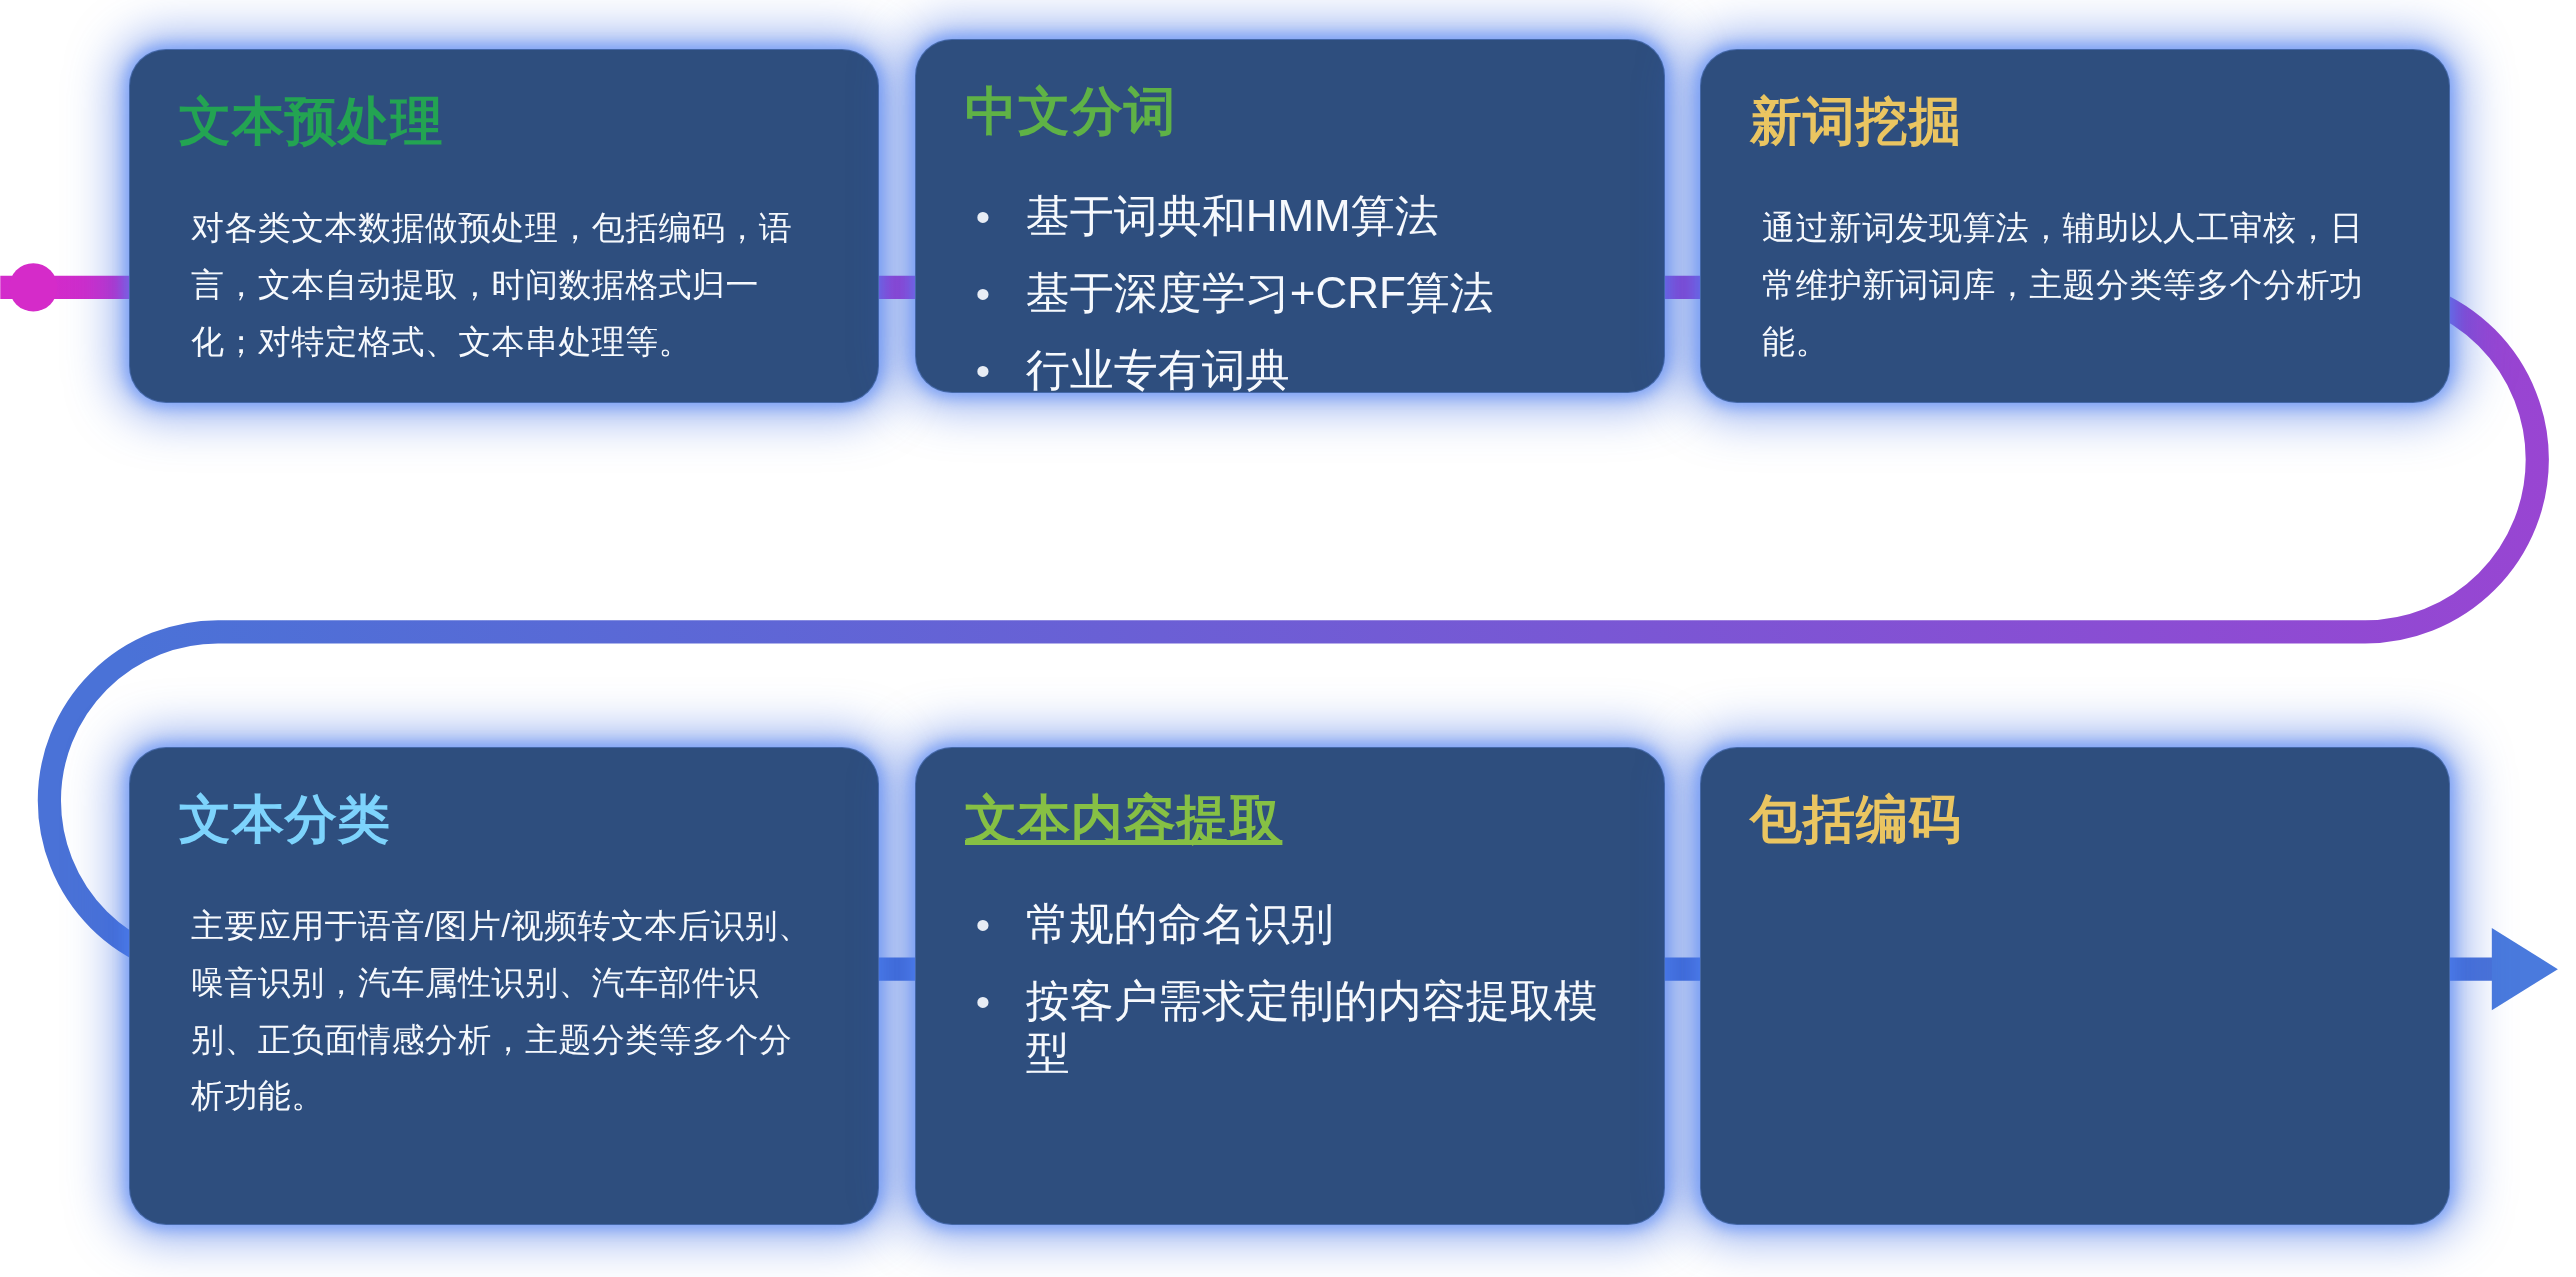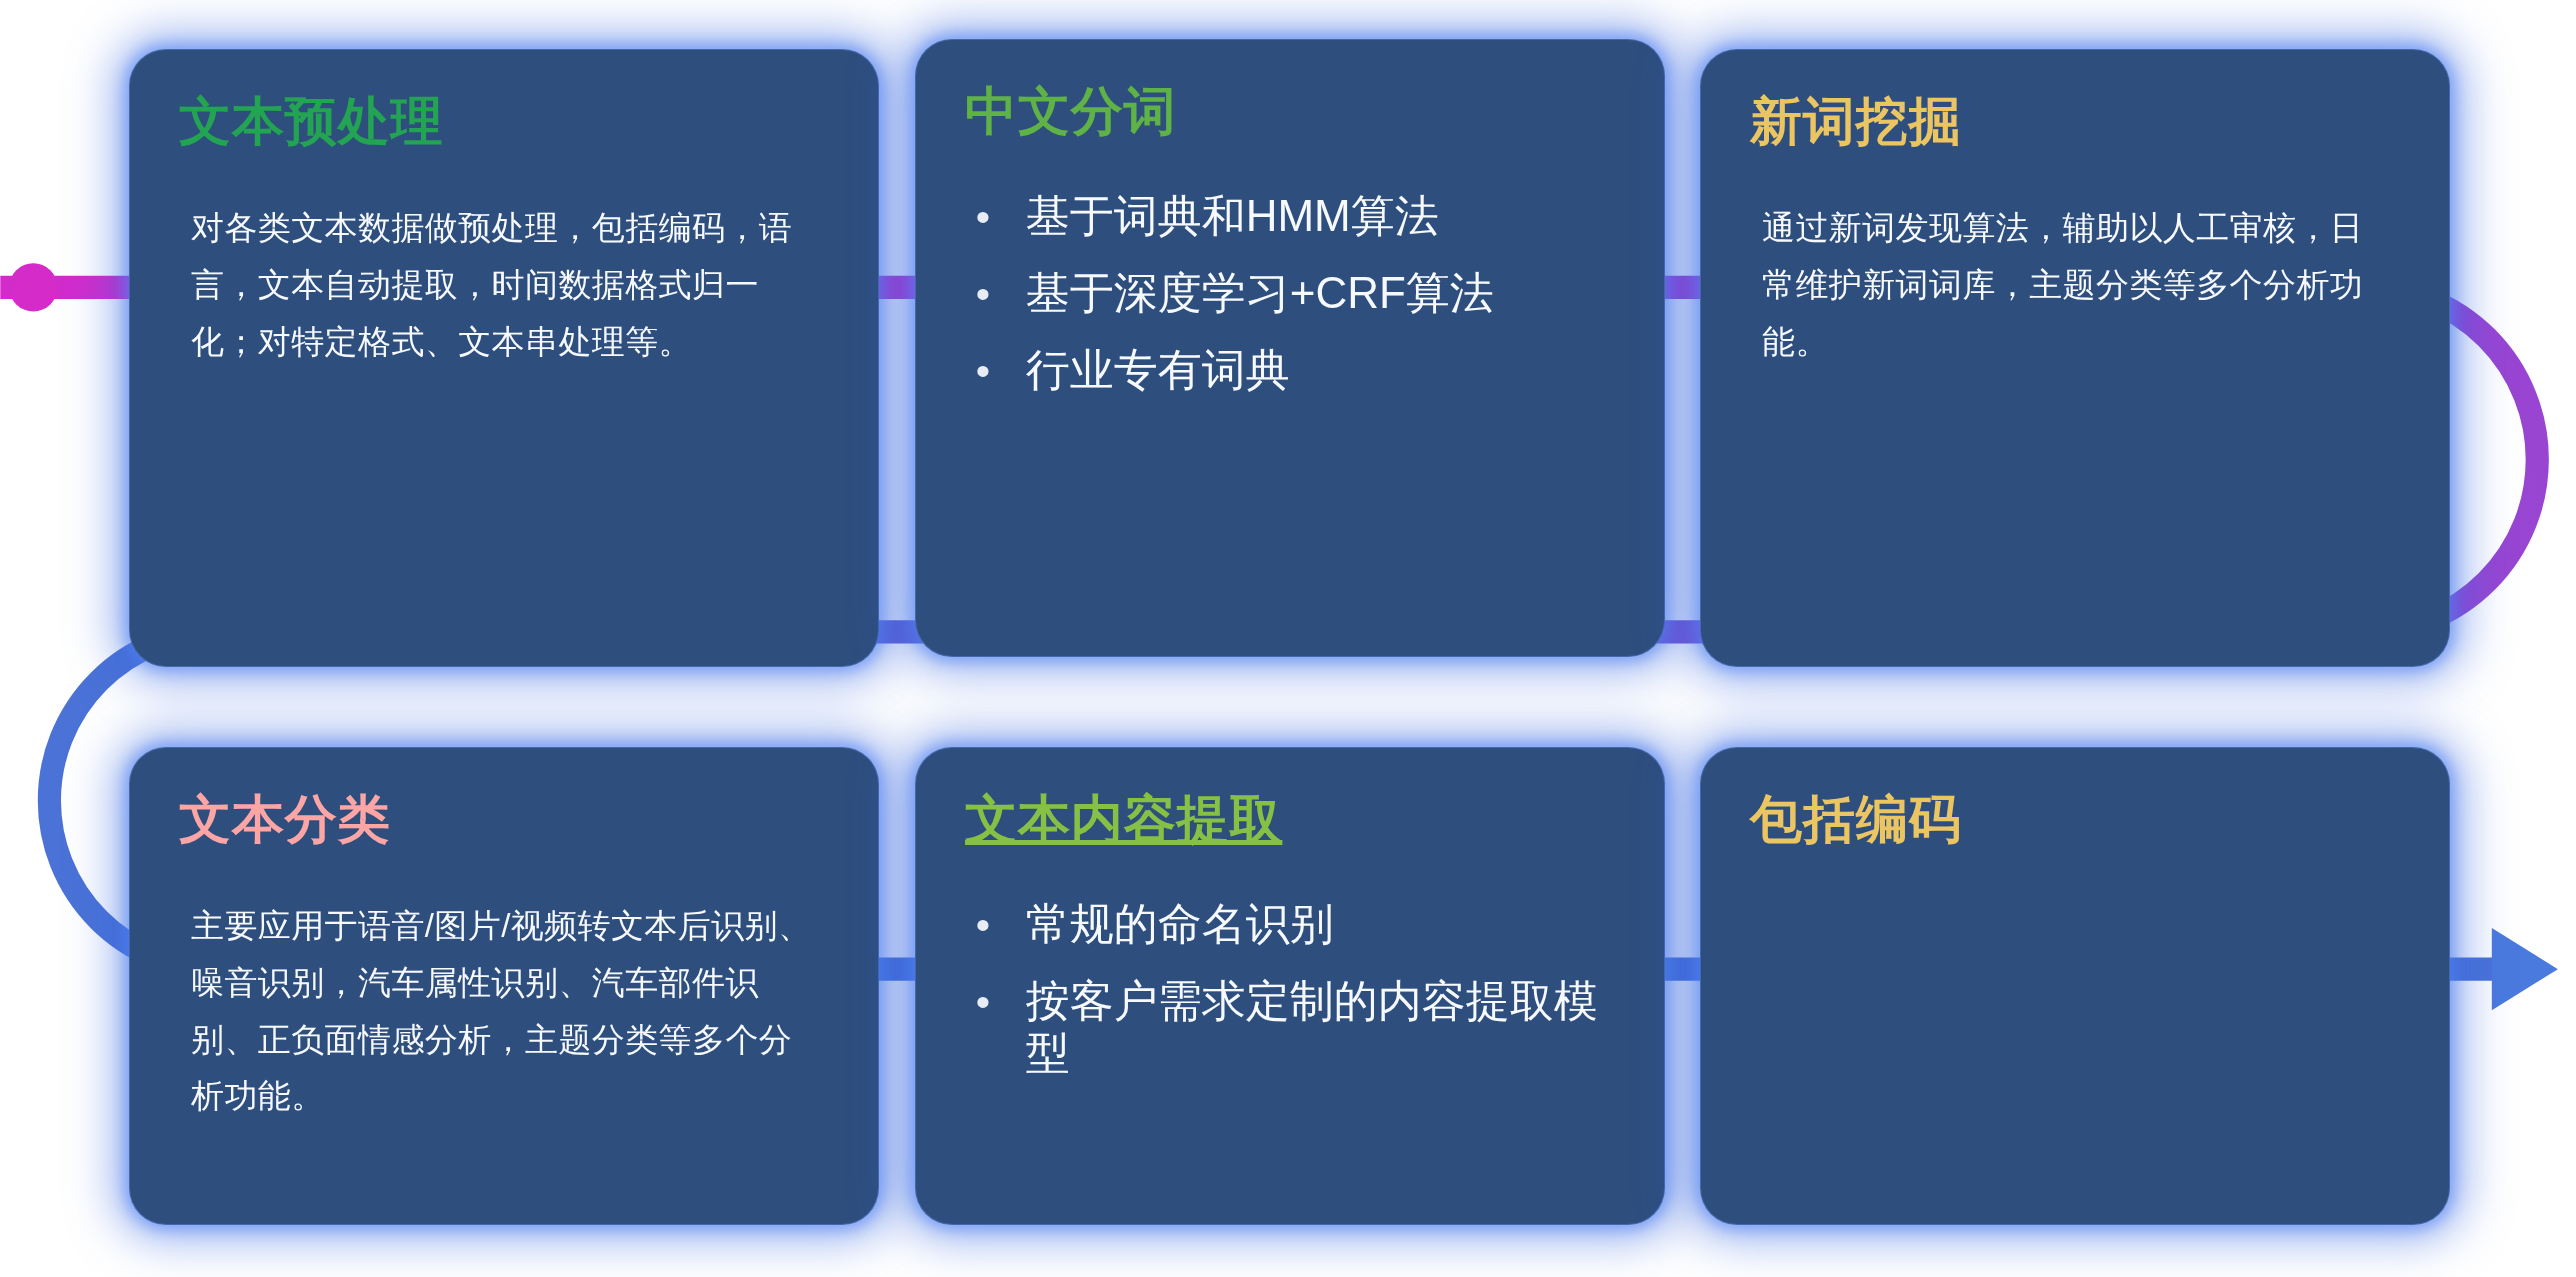--- a/index.html
+++ b/index.html
@@ -27,21 +27,21 @@
     width: 750px;
     box-sizing: border-box;
     background: #2e4e7e;
     border-radius: 37px;
     padding: 43px 49px 36px 49px;
     box-shadow:
       0 0 14.3px 4.5px rgba(84, 134, 248, 0.55),
       0 0 46px 14.3px rgba(56, 104, 226, 0.50);
     border: 1.8px solid rgba(110, 155, 250, 0.35);
   }
-  .card.row1 { height: 618px; }
+  .card.row1 { height: 354px; }
   .card.row2 { height: 478px; }
   .card-title {
     margin: 0 0 50px 0;
     font-size: 52px;
     line-height: 1.1;
     font-weight: 700;
     letter-spacing: 0.9px;
   }
   .card-body {
     margin: 12px;
@@ -118,21 +118,21 @@
       </li>
     </ul>
   </section>
 
   <section class="card row1" style="left:1700px; top:49px;">
     <h2 class="card-title" style="color: rgb(234, 197, 97);">新词挖掘</h2>
     <p class="card-body">通过新词发现算法，辅助以人工审核，日常维护新词词库，主题分类等多个分析功能。</p>
   </section>
 
   <section class="card row2" style="left:129px; top:747px;">
-    <h2 class="card-title" style="color: #fca5a5;">文本分类</h2>
+    <h2 class="card-title" style="color: #7dd3fc;">文本分类</h2>
     <p class="card-body">主要应用于语音/图片/视频转文本后识别、噪音识别，汽车属性识别、汽车部件识别、正负面情感分析，主题分类等多个分析功能。</p>
   </section>
 
   <section class="card row2" style="left:915px; top:747px;">
     <h2 class="card-title" style="color: rgb(134, 192, 68); text-decoration: underline;">文本内容提取</h2>
     <ul class="card-bullets">
       <li class="bullet-item">
         <span class="bullet-dot">•</span>
         <span class="bullet-text">常规的命名识别</span>
       </li>

